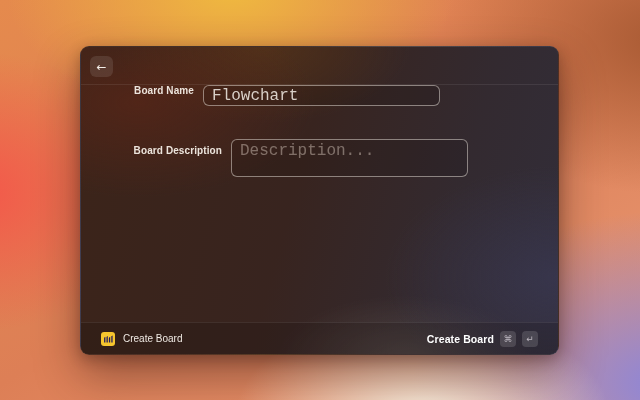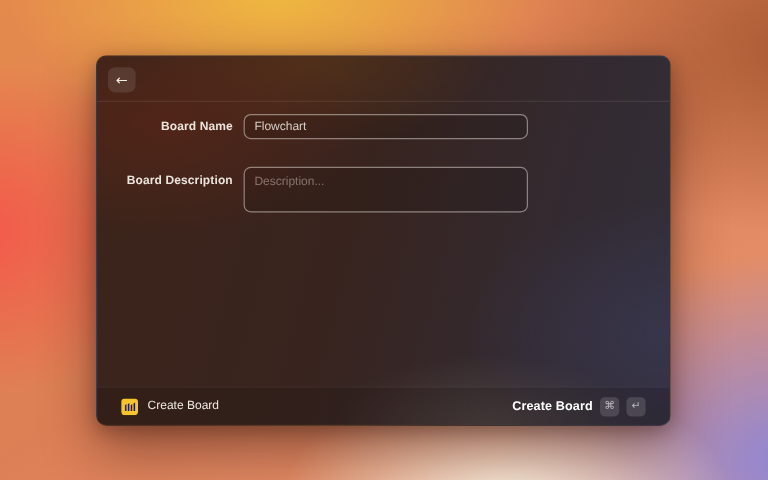--- a/index.html
+++ b/index.html
@@ -56,42 +56,42 @@
     font-size: 12px;
     line-height: 20px;
     text-align: center;
     cursor: pointer;
     font-family: "DejaVu Sans", sans-serif;
   }
 
   .dialog-body { position: absolute; top: 38px; left: 0; right: 0; bottom: 32px; }
 
   .form-row { position: absolute; left: 0; width: 100%; display: flex; }
-  .row-name { top: 10px; align-items: center; }
+  .row-name { top: 0; }
   .row-desc { top: 54px; align-items: flex-start; }
 
   .field-label {
     width: 113px;
     text-align: right;
     margin-right: 9px;
     font-size: 10px;
     font-weight: 600;
     color: #ece4dc;
     letter-spacing: 0.1px;
   }
-  .row-desc .field-label { padding-top: 6px; }
+  .row-desc .field-label { padding-top: 6px; margin-left: 28px; }
 
   .text-input, .text-area {
     width: 237px;
     background: rgba(0,0,0,0.10);
     border: 1px solid rgba(255,248,240,0.45);
     border-radius: 6px;
     color: #d8cfc7;
-    font-family: Liberation Sans, sans-serif;
-    font-size: 10px;
+    font-family: Liberation Mono, monospace;
+    font-size: 16px;
     padding: 0 8px;
     outline: none;
   }
   .text-input { height: 21px; }
   .text-area {
     height: 38px;
     resize: none;
     padding: 5px 8px;
     line-height: 13px;
   }

